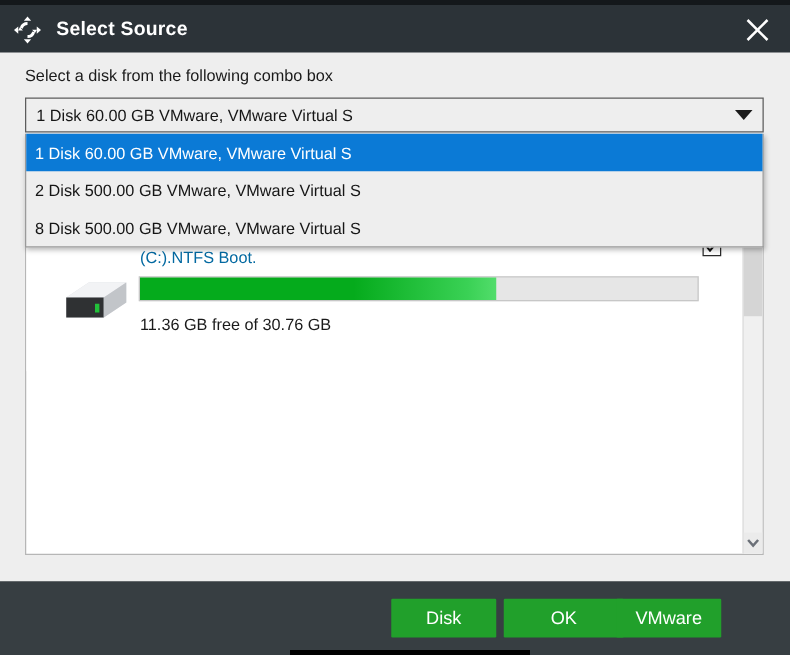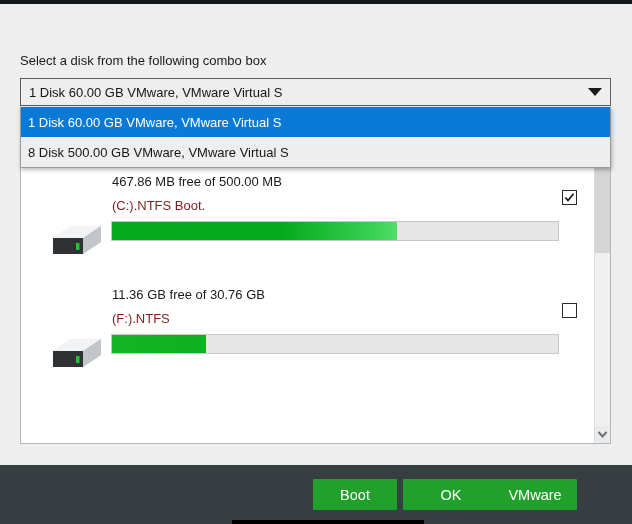--- a/index.html
+++ b/index.html
@@ -162,21 +162,21 @@
   .disk-entry {
     position: relative;
     height: 113px;
     box-sizing: border-box;
   }
   .disk-title {
     position: absolute;
     left: 91px;
     top: 14px;
     font-size: 13px;
-    color: #7f1d1d;
+    color: #0369a1;
     white-space: nowrap;
   }
   .disk-icon {
     position: absolute;
     left: 28px;
     top: 30px;
     width: 56px;
     height: 44px;
   }
   .disk-bar {
@@ -192,21 +192,20 @@
   .disk-bar-fill {
     height: 100%;
   }
   .disk-free {
     position: absolute;
     left: 91px;
     top: 68px;
     font-size: 13px;
     color: #1a1a1a;
     white-space: nowrap;
-    margin-top: 35px;
   }
   .disk-check {
     position: absolute;
     right: 18px;
     top: 6px;
     width: 15px;
     height: 15px;
     border: 1px solid #2a2a2a;
     background: #ffffff;
     box-sizing: border-box;
@@ -283,20 +282,43 @@
     background: #000000;
   }
 </style>
 </head>
 <body>
 
 <div class="window">
 
   <div class="topstrip"></div>
 
+  <div class="titlebar">
+    <div class="title-icon">
+      <svg width="24" height="24" viewBox="0 0 24 24">
+        <g fill="#ffffff">
+          <path d="M12 1.2 L14.9 4.6 L9.1 4.6 Z"></path>
+          <path d="M12 22.8 L9.1 19.4 L14.9 19.4 Z"></path>
+          <path d="M1.2 12 L4.6 9.1 L4.6 14.9 Z"></path>
+          <path d="M22.8 12 L19.4 14.9 L19.4 9.1 Z"></path>
+          <path d="M12 5.6 a6.4 6.4 0 0 0 -6.1 4.4 l2.3 0.9 a4 4 0 0 1 3.8 -2.9 z"></path>
+          <path d="M12 18.4 a6.4 6.4 0 0 0 6.1 -4.4 l-2.3 -0.9 a4 4 0 0 1 -3.8 2.9 z"></path>
+          <path d="M6.0 9.6 L4.4 12.3 L8.3 12.3 Z"></path>
+          <path d="M18.0 14.4 L19.6 11.7 L15.7 11.7 Z"></path>
+        </g>
+      </svg>
+    </div>
+    <div class="title-text">Select Source</div>
+    <div class="title-close">
+      <svg width="22" height="22" viewBox="0 0 22 22">
+        <line x1="3" y1="3" x2="19" y2="19" stroke="#ffffff" stroke-width="2"></line>
+        <line x1="19" y1="3" x2="3" y2="19" stroke="#ffffff" stroke-width="2"></line>
+      </svg>
+    </div>
+  </div>
 
   <div class="content">
 
     <div class="prompt-label">Select a disk from the following combo box</div>
 
     <div class="disklist">
       <div class="disklist-inner">
 
         <div class="disk-entry" style="height:113px; margin-top:-44px;">
           <div class="disk-title"></div>
@@ -330,62 +352,46 @@
             <div class="disk-bar-fill" style="width:64%;background:linear-gradient(90deg,#05ab1c 0%,#05ab1c 60%,#3ad155 92%,#52dd6b 100%);"></div>
           </div>
           <div class="disk-free">11.36 GB free of 30.76 GB</div>
           <div class="disk-check">
             <svg width="13" height="13" viewBox="0 0 13 13">
               <polyline points="2.5,6.5 5,9.5 10.5,2.8" fill="none" stroke="#111111" stroke-width="1.7"></polyline>
             </svg>
           </div>
         </div>
 
-        <div class="disk-entry">
-          <div class="disk-title">(F:).NTFS</div>
-          <div class="disk-icon">
-            <svg width="56" height="44" viewBox="0 0 56 44">
-              <polygon points="4,24 22,12 52,12 52,28 34,40 4,40" fill="#d8dade"></polygon>
-              <polygon points="4,24 22,12 52,12 34,24" fill="#f2f3f5"></polygon>
-              <polygon points="4,24 34,24 34,40 4,40" fill="#2f3133"></polygon>
-              <polygon points="34,24 52,12 52,28 34,40" fill="#c2c5c9"></polygon>
-              <rect x="27" y="29" width="3.5" height="7" fill="#22c13a"></rect>
-            </svg>
-          </div>
-          <div class="disk-bar">
-            <div class="disk-bar-fill" style="width:21%;background:linear-gradient(90deg,#12b524,#0fb122);"></div>
-          </div>
-          <div class="disk-free"></div>
-          <div class="disk-check"></div>
-        </div>
 
       </div>
 
       <div class="scrollbar">
         <div class="scroll-thumb"></div>
         <div class="scroll-down">
           <svg width="11" height="9" viewBox="0 0 11 9">
             <polyline points="1.5,2 5.5,6.5 9.5,2" fill="none" stroke="#6b7078" stroke-width="2"></polyline>
           </svg>
         </div>
       </div>
     </div>
 
     <div class="combo" style="z-index:50;">
       <div class="combo-value">1 Disk 60.00 GB VMware,  VMware Virtual S</div>
       <div class="combo-arrow"></div>
     </div>
 
     <div class="dropdown">
       <div class="dd-item selected">1 Disk 60.00 GB VMware,  VMware Virtual S</div>
+      <div class="dd-item">2 Disk 500.00 GB VMware,  VMware Virtual S</div>
       <div class="dd-item">8 Disk 500.00 GB VMware,  VMware Virtual S</div>
     </div>
 
   </div>
 
   <div class="footer">
-    <button class="btn" id="btn-back">Boot</button>
+    <button class="btn" id="btn-back">Disk</button>
     <button class="btn" id="btn-ok">OK</button>
     <button class="btn" id="btn-cancel">VMware</button>
     <div class="bottomstrip"></div>
   </div>
 
 </div>
 
 </body></html>

